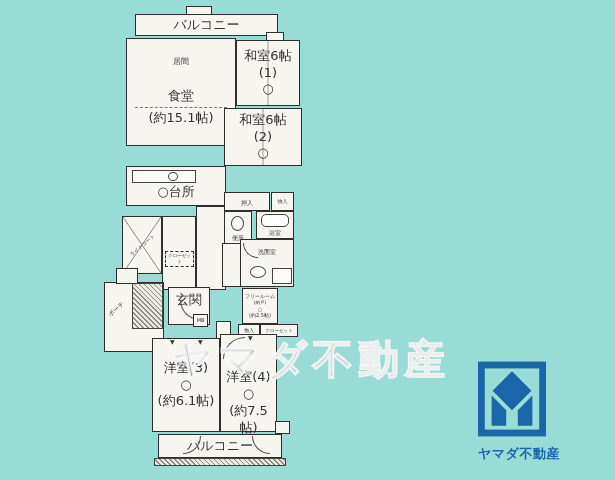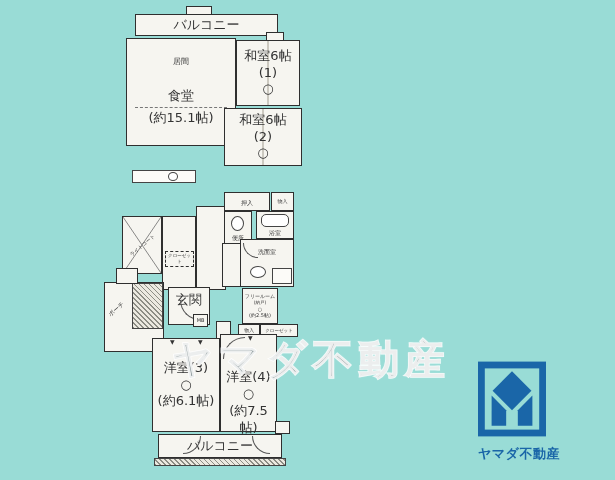--- a/index.html
+++ b/index.html
@@ -74,20 +74,23 @@
     <span>和室6帖</span>
     <span>(1)</span>
     <span>○</span>
   </div>
   <div class="room fs7 tatami" style="left:224px;top:108px;width:78px;height:58px;">
     <span>和室6帖</span>
     <span>(2)</span>
     <span>○</span>
   </div>
 
+  <div class="room fs7" style="left:126px;top:166px;width:100px;height:40px;justify-content:flex-end;padding-bottom:4px;">
+    <span><span>○</span><span>台所</span></span>
+  </div>
   <div class="counter" style="left:132px;top:170px;width:64px;height:13px;"></div>
   <div class="sink" style="left:168px;top:172px;width:10px;height:9px;"></div>
 
   <div class="room thin" style="left:196px;top:206px;width:30px;height:84px;"></div>
 
   <div class="room fs6 topline" style="left:224px;top:192px;width:46px;height:19px;justify-content:center;">
     <span>押入</span>
   </div>
   <div class="room fs5" style="left:271px;top:192px;width:23px;height:19px;">
     <span>物入</span>

